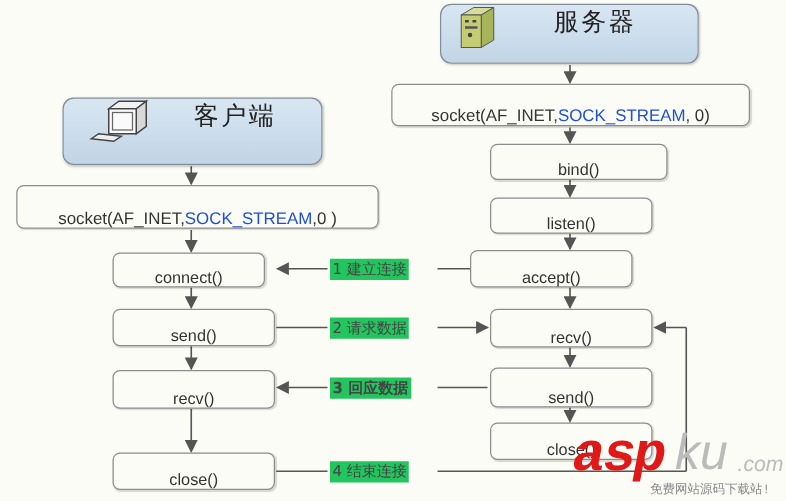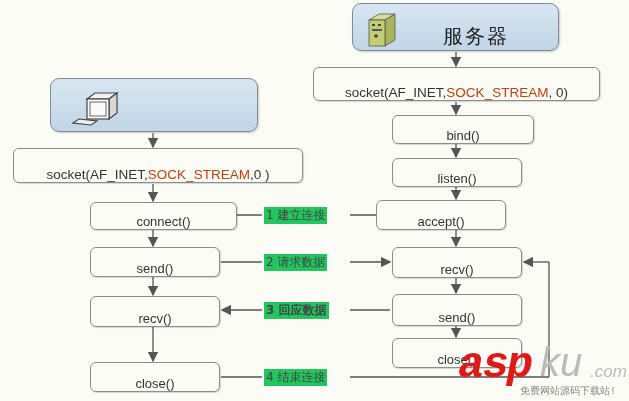--- a/index.html
+++ b/index.html
@@ -2,25 +2,25 @@
 <html><head>
 <meta charset="utf-8">
 <style>
   html, body { margin:0; padding:0; }
   body { width:629px; height:401px; background:#fbfcf5; position:relative; overflow:hidden;
          font-family:"Liberation Sans", "DejaVu Sans", sans-serif; }
   .box { position:absolute; box-sizing:border-box; border:1.3px solid #8d8d8d; border-radius:6px;
          background:#fcfcf6; display:flex; align-items:flex-end; justify-content:center;
          font-size:13px; color:#333; box-shadow:1px 1px 1px rgba(0,0,0,0.15); }
   .header { position:absolute; box-sizing:border-box; border:1.5px solid #7f8c9a; border-radius:9px;
-            background:linear-gradient(#d8e6f1, #c1d5e6); display:flex; align-items:flex-end;
+            background:linear-gradient(#d8e6f1, #c1d5e6); display:flex; align-items:flex-start;
             box-shadow:1px 1px 2px rgba(0,0,0,0.2); }
   .header .title { font-size:20px; color:#222; letter-spacing:2px;
                    font-family:"DejaVu Sans", sans-serif; }
-  .red { color:#c2410c; }
+  .red { color:#1d4ed8; }
   .lbl { position:absolute; font-size:12px; color:#444; background:#22c55e; padding:0 2px;
          font-family:"DejaVu Sans", sans-serif; white-space:nowrap; }
   svg.lines { position:absolute; left:0; top:0; }
   .wm-asp { position:absolute; left:458px; top:340px; font-size:44px; font-weight:bold; font-style:italic;
             color:#e01818; font-family:Liberation Mono, monospace; letter-spacing:-2px;text-align:right; }
   .wm-ku { position:absolute; left:540px; top:340px; font-size:40px; color:#bbb; font-style:italic;
            font-family:"Liberation Sans", sans-serif;text-align:center; }
   .wm-com { position:absolute; left:590px; top:362px; font-size:17px; color:#bbb; font-style:italic; }
   .wm-sub { position:absolute; left:520px; top:384px; font-size:10px; color:#888;
             font-family:Liberation Mono, monospace; }
@@ -103,29 +103,30 @@
   </div>
 
 <div class="header" style="left:50px;top:78px;width:208px;height:54px;">
   <svg width="48" height="40" style="margin-left:20px;">
     <polygon points="16,8 24,2 46,2 38,8" fill="#f2f2f2" stroke="#444" stroke-width="1.2"></polygon>
     <polygon points="38,8 46,2 46,22 38,28" fill="#d8d8d8" stroke="#444" stroke-width="1.2"></polygon>
     <rect x="16" y="8" width="22" height="20" fill="#fafafa" stroke="#444" stroke-width="1.2"></rect>
     <rect x="19" y="11" width="16" height="14" fill="none" stroke="#666" stroke-width="1"></rect>
     <polygon points="2,32 8,28 26,30 20,34" fill="#eee" stroke="#444" stroke-width="1.2"></polygon>
   </svg>
+  <span class="title" style="margin-left:36px;">客户端</span>
 </div>
 
 <div class="box" style="left:13px;top:148px;width:290px;height:35px;font-size:13.5px;">
   <span>socket(AF_INET,</span>
     <span class="red">SOCK_STREAM</span>
     <span>,0 )</span>
 </div>
 
-<div class="box" style="left:90px;top:202px;width:147px;height:28px;">
+<div class="box" style="left:90px;top:202px;width:122px;height:28px;">
     <span>connect()</span>
   </div>
 <div class="box" style="left:90px;top:247px;width:130px;height:30px;">
     <span>send()</span>
   </div>
 <div class="box" style="left:90px;top:296px;width:130px;height:31px;">
     <span>recv()</span>
   </div>
 <div class="box" style="left:90px;top:362px;width:130px;height:30px;">
     <span>close()</span>

